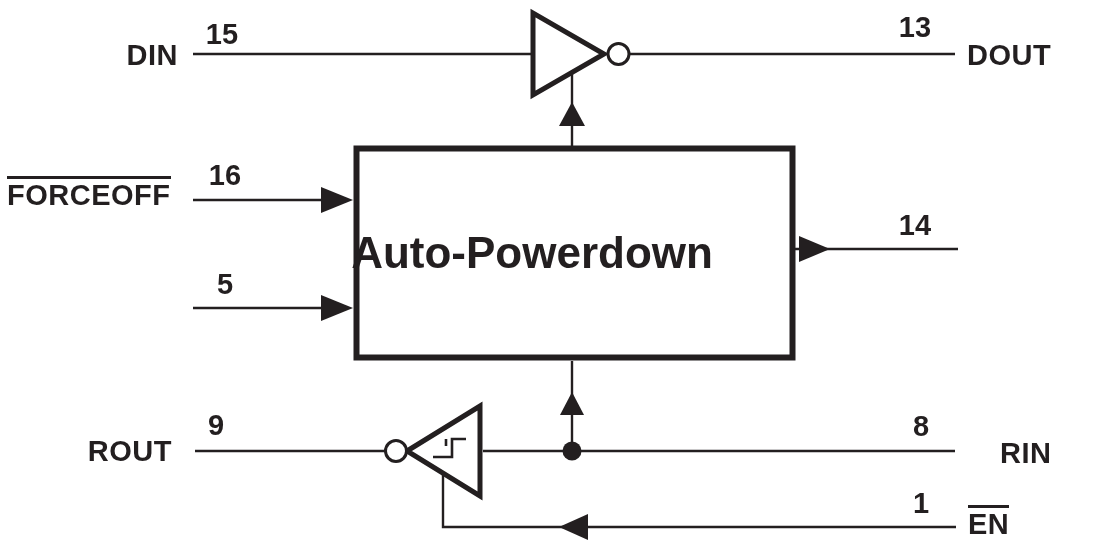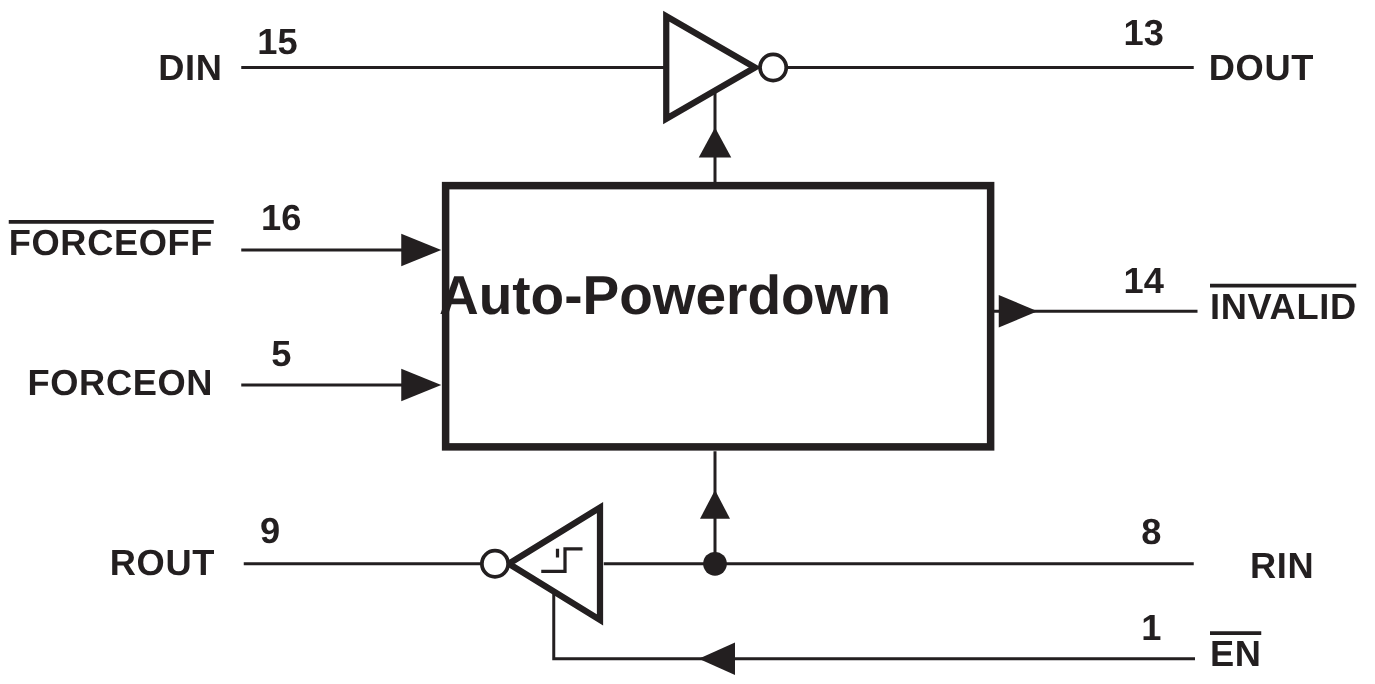--- a/index.html
+++ b/index.html
@@ -40,21 +40,21 @@
     line-height: 1;
   }
   .overline {
     display: inline-block;
     border-top: 3px solid var(--ink, #231f20);
     padding-top: 2px;
   }
   .block-title {
     position: absolute;
     left: 354px;
-    top: 132px;
+    top: 148px;
     width: 356px;
     height: 210px;
     display: flex;
     align-items: center;
     justify-content: center;
     font-size: 44px;
     font-weight: bold;
     white-space: nowrap;
   }
 </style>
@@ -101,27 +101,23 @@
   <div class="num" style="left:187px; top:20px;">15</div>
 
   <div class="num" style="left:880px; top:13px;text-align:center;">13</div>
   <div class="lbl" style="left:967px; top:41px;">DOUT</div>
 
   <div class="lbl" style="left:7px; top:176px;">
     <span class="overline">FORCEOFF</span>
   </div>
   <div class="num" style="left:190px; top:161px;">16</div>
 
-  <div class="lbl" style="left:22px; top:293px;">FORCEON</div>
   <div class="num" style="left:190px; top:270px;">5</div>
 
   <div class="num" style="left:880px; top:211px;">14</div>
-  <div class="lbl" style="left:968px; top:227px;">
-    <span class="overline">INVALID</span>
-  </div>
 
   <div class="lbl" style="right:928px; top:437px; text-align:left;margin-left:39px;">ROUT</div>
   <div class="num" style="left:181px; top:411px;">9</div>
 
   <div class="num" style="left:886px; top:412px;">8</div>
   <div class="lbl" style="left:968px; top:439px;margin-left:32px;">RIN</div>
 
   <div class="num" style="left:886px; top:489px;">1</div>
   <div class="lbl" style="left:968px; top:505px;">
     <span class="overline">EN</span>

